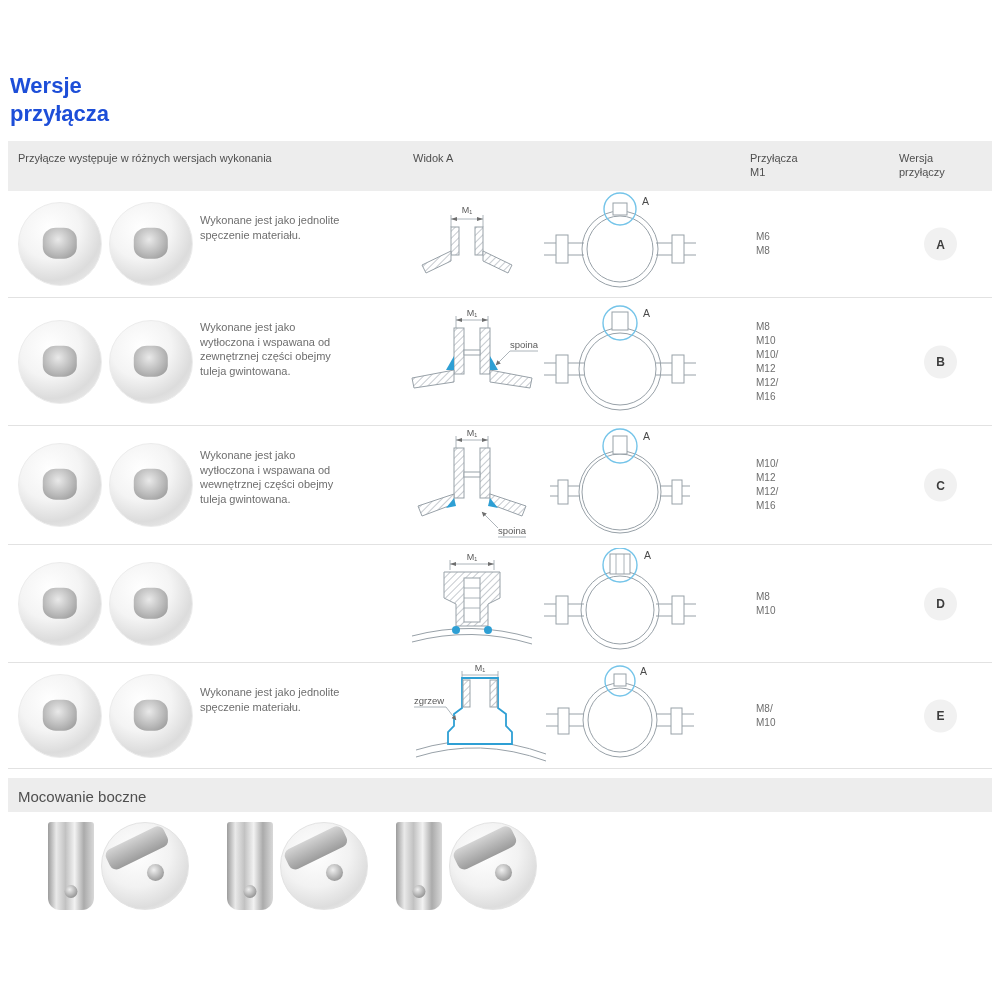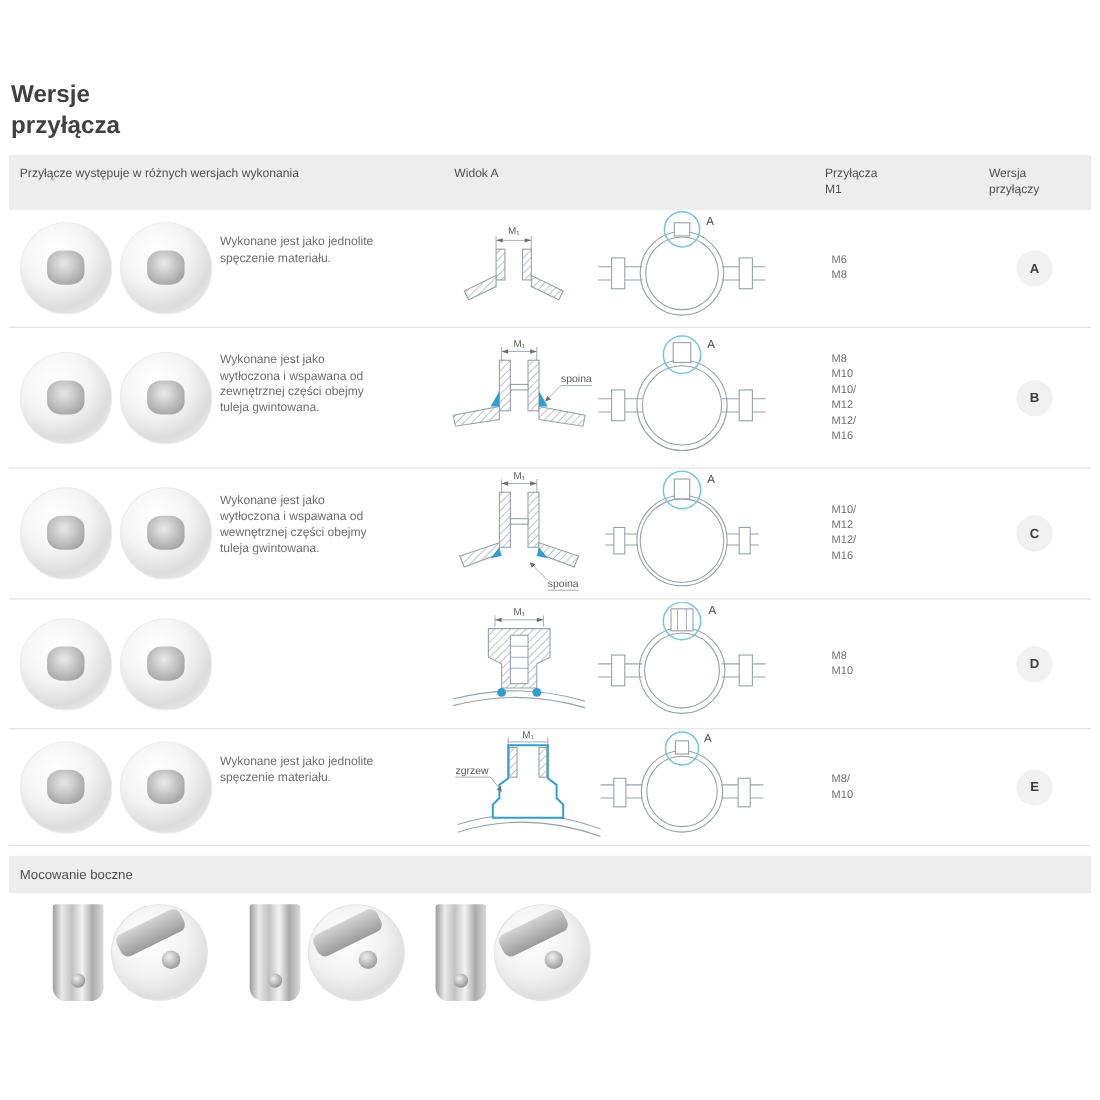--- a/index.html
+++ b/index.html
@@ -2,21 +2,21 @@
 <html><head>
 <meta charset="utf-8">
 <style>
   * { margin:0; padding:0; box-sizing:border-box; }
   html,body { background:#fff; }
   body { font-family:"Liberation Sans", sans-serif; }
   #page { position:relative; width:1000px; height:1000px; background:#fff; overflow:hidden; }
 
   
   .page-title { position:absolute; left:10px; top:72px; width:175px;
-    font-size:22px; line-height:28px; font-weight:bold; color:#404040; }
+    font-size:22px; line-height:28px; font-weight:bold; color:#1d4ed8; }
 
   
   .header-bar { position:absolute; left:8px; top:141px; width:984px; height:50px; background:#ededed;padding-left:20px; }
   .hcell { position:absolute; font-size:11px; line-height:14px; color:#4f4f4f; }
   .h-desc { left:10px; top:10px; }
   .h-widok { left:405px; top:10px; }
   .h-thread { left:742px; top:10px; width:90px; text-align:left; }
   .h-version { left:891px; top:10px; width:90px; text-align:left; }
 
   
@@ -55,21 +55,21 @@
   .bluedot { fill:#2e9fd4; }
   .blueln { stroke:#2e9fd4; stroke-width:1.8; fill:#fff; }
   .hl { stroke:#74c4e9; stroke-width:1.4; fill:none; }
   .arrw { fill:#6e6e6e; }
   .dimtxt { font-size:9px; fill:#5a5a5a; }
   .lbltxt { font-size:9.5px; fill:#5a5a5a; }
   .atxt  { font-size:10.5px; fill:#4a4a4a; }
 
   
   .mount-bar { position:absolute; left:8px; top:778px; width:984px; height:34px; background:#ededed; }
-  .mount-bar span { position:absolute; left:10px; top:10px; font-size:12px; color:#4f4f4f; }
+  .mount-bar span { position:absolute; left:10px; top:10px; font-size:15px; color:#4f4f4f; }
 
   .mount-group { position:absolute; top:822px; display:flex; gap:7px; align-items:flex-start; }
   .mg1 { left:48px; } .mg2 { left:227px; } .mg3 { left:396px; }
   .bracket-photo { width:46px; height:88px; border-radius:3px 3px 12px 12px; position:relative;
     background:linear-gradient(90deg,#9c9c9c 0%, #e9e9e9 18%, #c2c2c2 38%, #f2f2f2 58%, #ababab 78%, #d9d9d9 100%); }
   .bracket-photo::after { content:""; position:absolute; left:50%; bottom:12px; transform:translateX(-50%);
     width:13px; height:13px; border-radius:50%;
     background:radial-gradient(circle at 40% 35%, #eee 0%, #9a9a9a 70%, #777 100%); }
   .detail-photo { width:88px; height:88px; border-radius:50%; border:1px solid #e3e3e3; position:relative; overflow:hidden;
     background:radial-gradient(circle at 40% 35%, #ffffff 0%, #f2f2f2 45%, #dddddd 72%, #ffffff 100%); }

